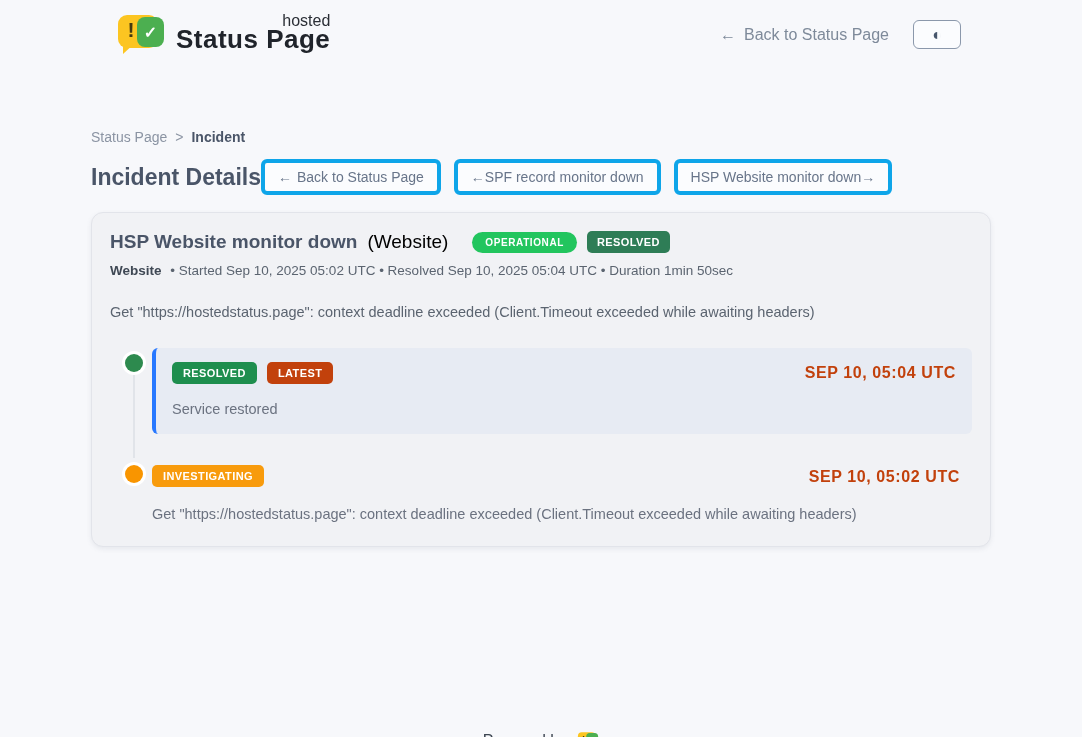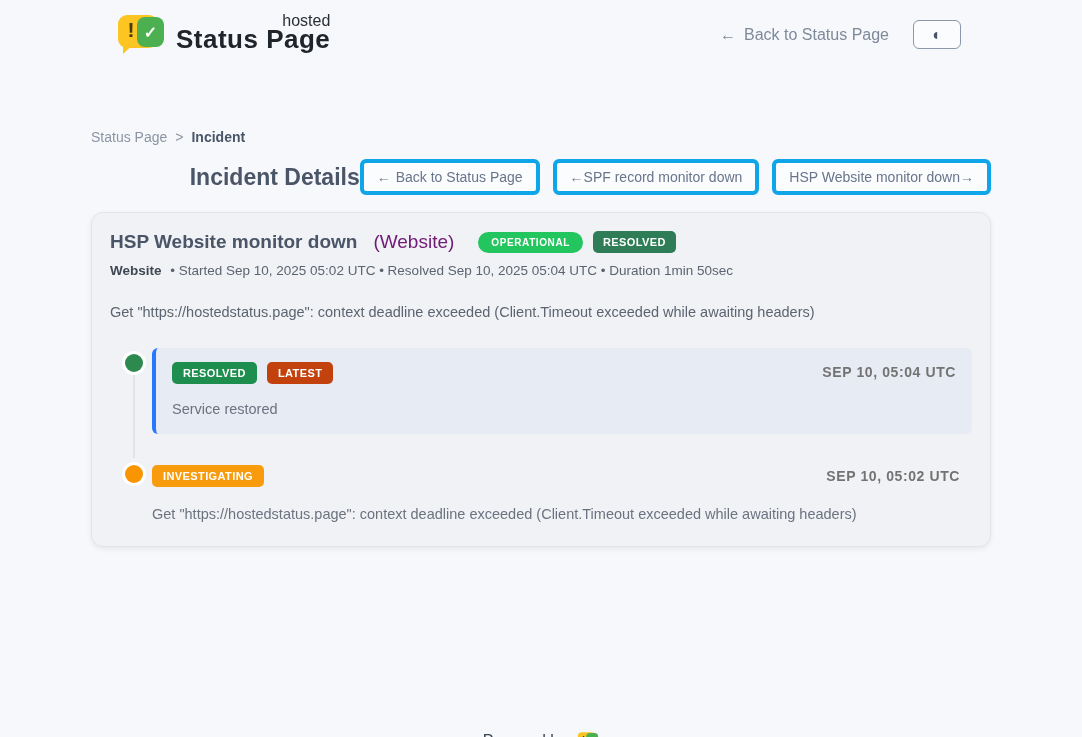--- a/index.html
+++ b/index.html
@@ -38,39 +38,39 @@
              font-size: 21px; font-weight: bold; color: #453a10; }
   .sp-green { position: absolute; left: 19px; top: 2px; width: 27px; height: 30px; background: #4caf50;
               border-radius: 8px; display: flex; align-items: center; justify-content: center;
               color: #fff; font-size: 16px; font-weight: bold; }
   .sp-icon.small { transform: scale(0.44); transform-origin: center; margin: -10px -12px; }
 
   
   .main { width: 900px; margin: 0 auto; }
   .breadcrumb { margin-top: 60px; font-size: 14px; color: #8b94a3; display: flex; gap: 8px; align-items: center; }
   .breadcrumb .current { color: #4a5568; font-weight: bold; }
-  .title-row { margin-top: 14px; display: flex; align-items: center; justify-content: flex-end; }
+  .title-row { margin-top: 14px; display: flex; align-items: center; justify-content: flex-start; }
   .page-title { font-size: 23px; font-weight: bold; color: #4a5568; }
   .nav-buttons { display: flex; gap: 13px; }
   .nav-btn {
     background: #fbfcfe; border: 4px solid #0ea5e9; border-radius: 6px;
     padding: 6px 13px; font-size: 14px; color: #68758a; cursor: pointer;
     font-family: "Liberation Sans", sans-serif; white-space: nowrap;
   }
   .nav-btn .gap-after { margin-right: 5px; }
 
   
   .card {
     margin-top: 17px; background: #f1f2f5; border: 1px solid #e2e4ea; border-radius: 12px;
     box-shadow: 0 2px 5px rgba(90,100,120,0.10);
     padding: 18px 18px 24px 18px;
   }
   .card-title-row { display: flex; align-items: center; gap: 10px; flex-wrap: wrap; }
   .incident-title { font-size: 19px; font-weight: bold; color: #4a5568; }
-  .incident-component { font-size: 19px; color: #701a75; font-weight: normal; margin-left: 6px; }
+  .incident-component { font-size: 19px; color: #000000; font-weight: normal; margin-left: 0; }
   .pill-operational {
     margin-left: 14px; background: #22c55e; color: #fff; border-radius: 999px;
     padding: 5px 13px; font-size: 10px; font-weight: bold; letter-spacing: 0.6px;
   }
   .badge-resolved-dark {
     background: #2e7d56; color: #fff; border-radius: 5px;
     padding: 5px 10px; font-size: 11px; font-weight: bold; letter-spacing: 0.4px;
   }
   .meta-line { margin-top: 10px; font-size: 13.5px; color: #5b6470; }
   .meta-line .meta-component { font-weight: bold; color: #3f4854; }
@@ -93,21 +93,21 @@
     padding: 14px 16px 17px 16px; position: relative;
   }
   .t-body-plain { position: relative; }
   .t-badges { display: flex; gap: 10px; }
   .t-badge { border-radius: 5px; padding: 5px 11px; font-size: 11px; font-weight: bold; color: #fff; letter-spacing: 0.4px; }
   .t-badge.green { background: #1e8e4e; }
   .t-badge.blue { background: #c2410c; }
   .t-badge.orange { background: #f89b0c; }
   .t-date {
     position: absolute; right: 16px; top: 16px;
-    font-size: 14px; font-weight: bold; color: #737373; letter-spacing: 0.6px; text-align: center;
+    font-size: 16px; font-weight: bold; color: #c2410c; letter-spacing: 0.6px; text-align: center;
   }
   .t-body-plain .t-date { right: 12px; top: 3px; }
   .t-message { margin-top: 17px; font-size: 14.5px; color: #6b7280; }
   .t-body-plain .t-message { margin-top: 19px; }
 
   
   .footer { margin-top: 184px; text-align: center; }
   .powered { display: flex; align-items: center; justify-content: center; gap: 10px;
              font-size: 16px; color: #3c4550; }
 </style>

